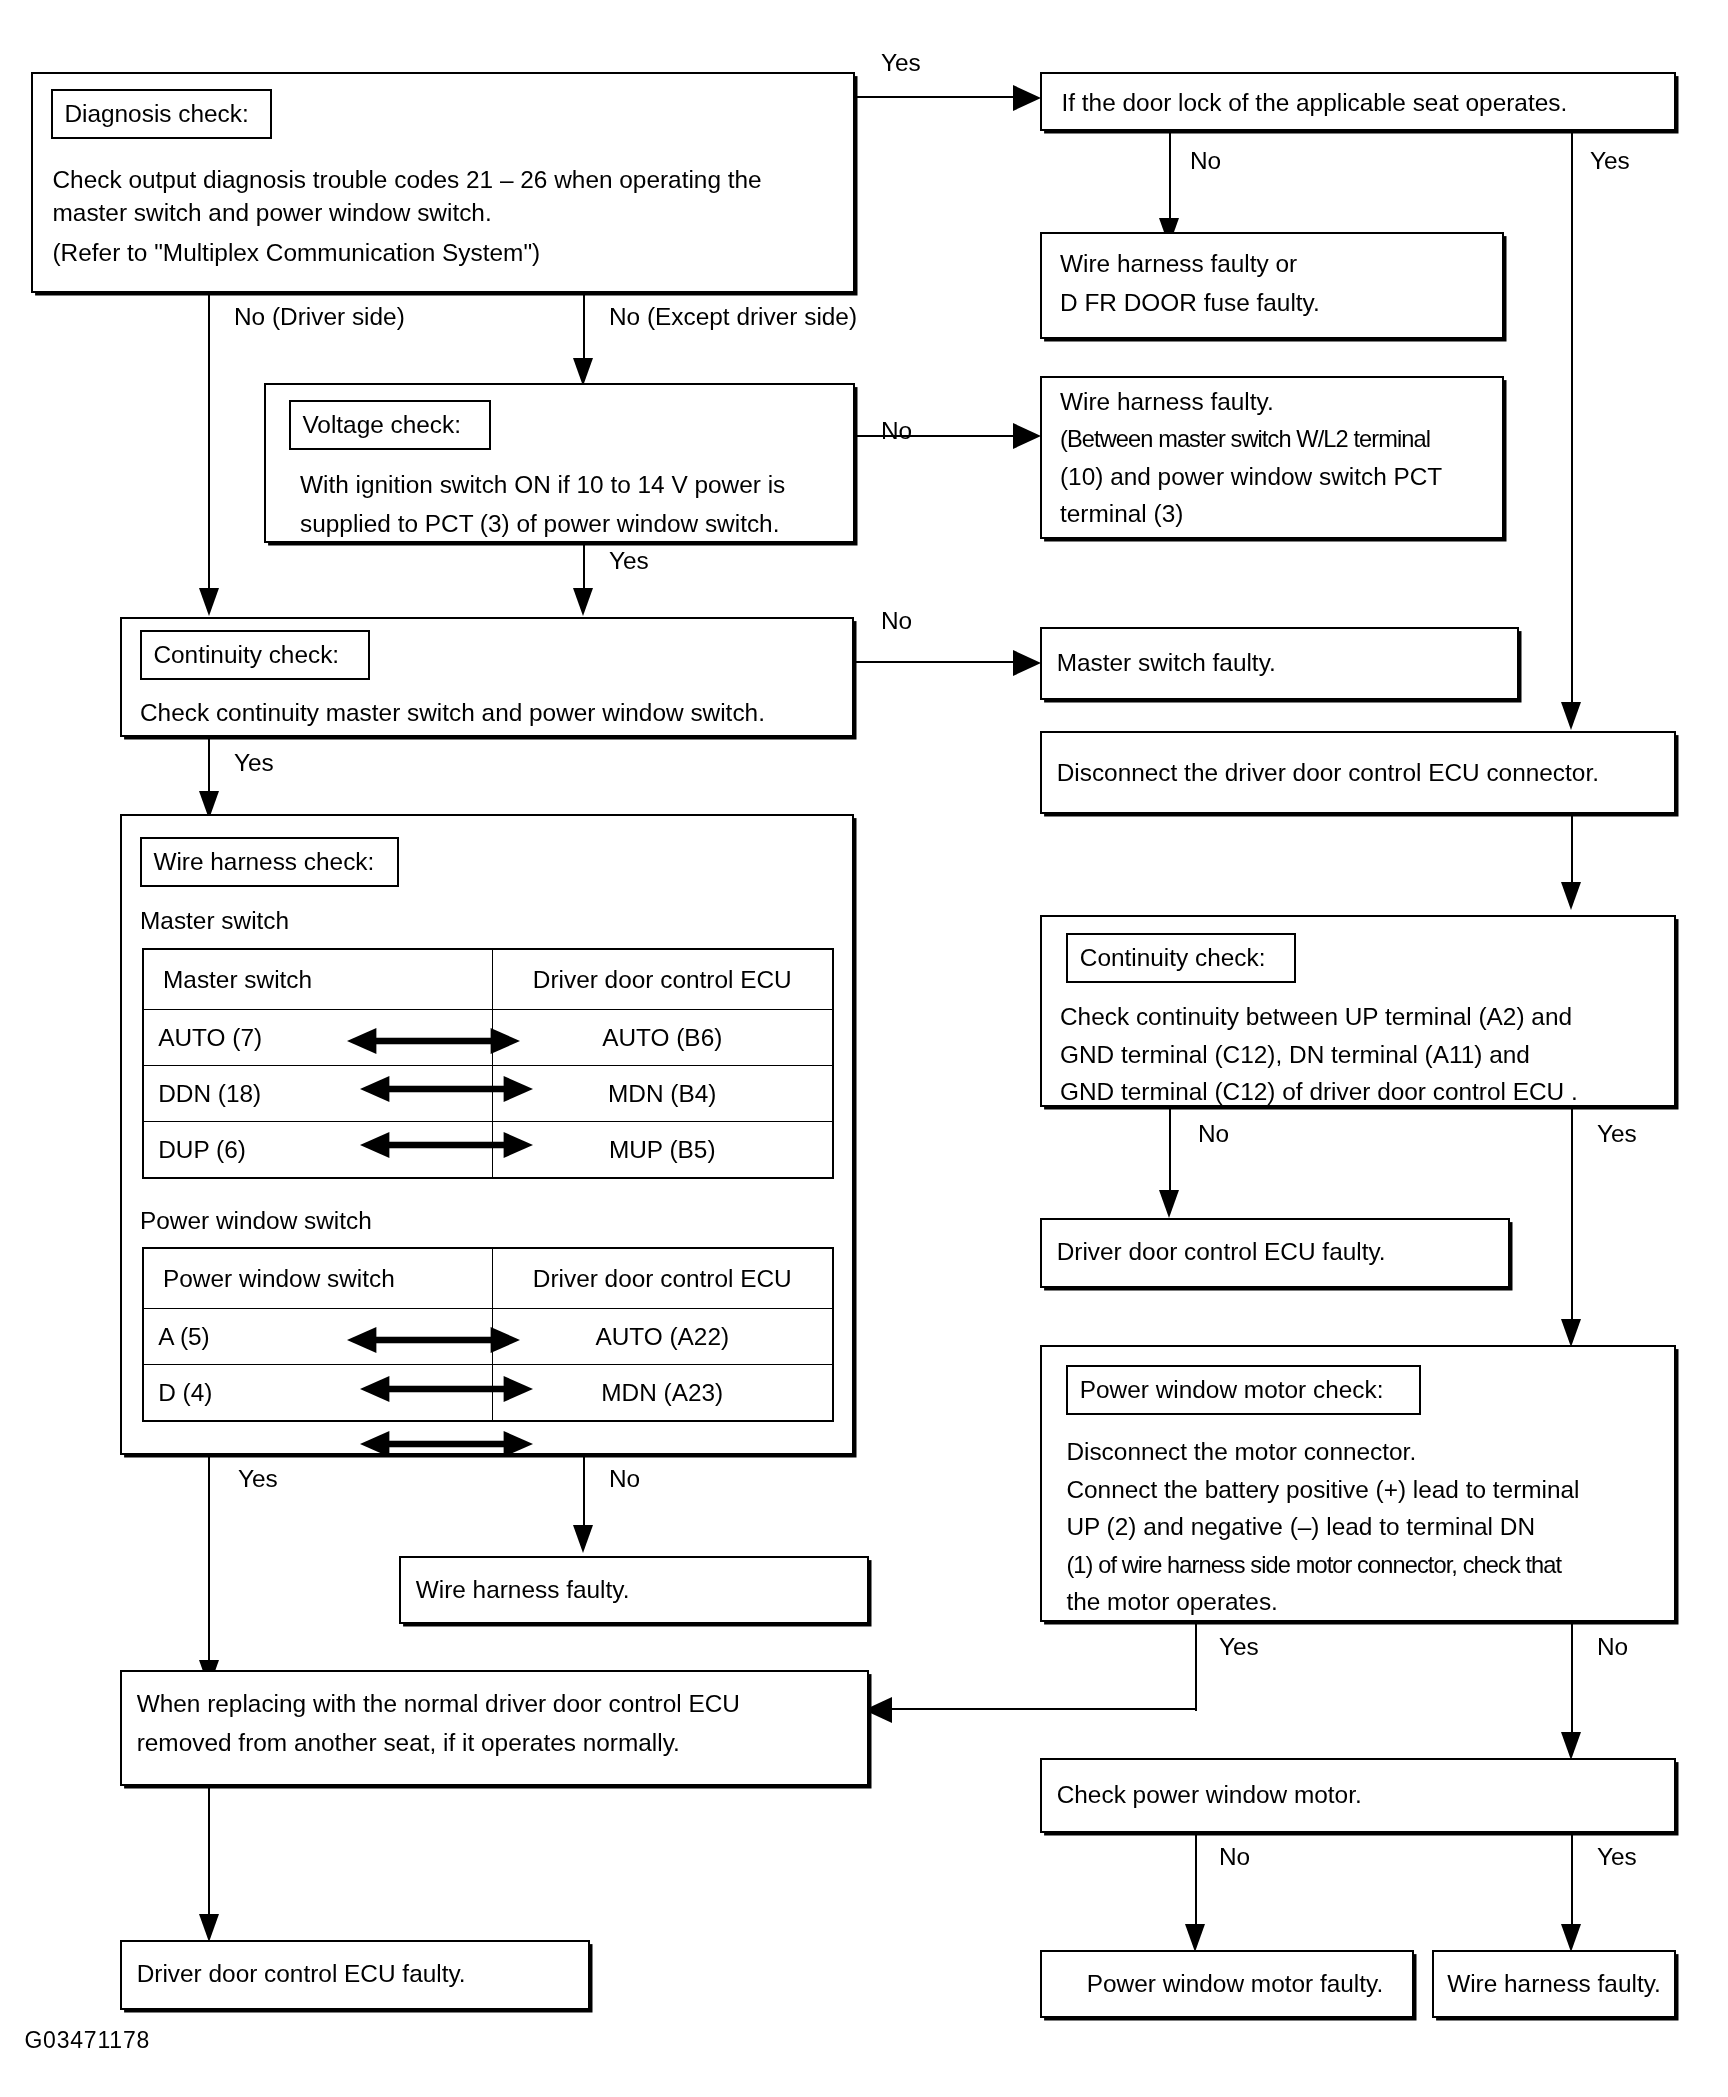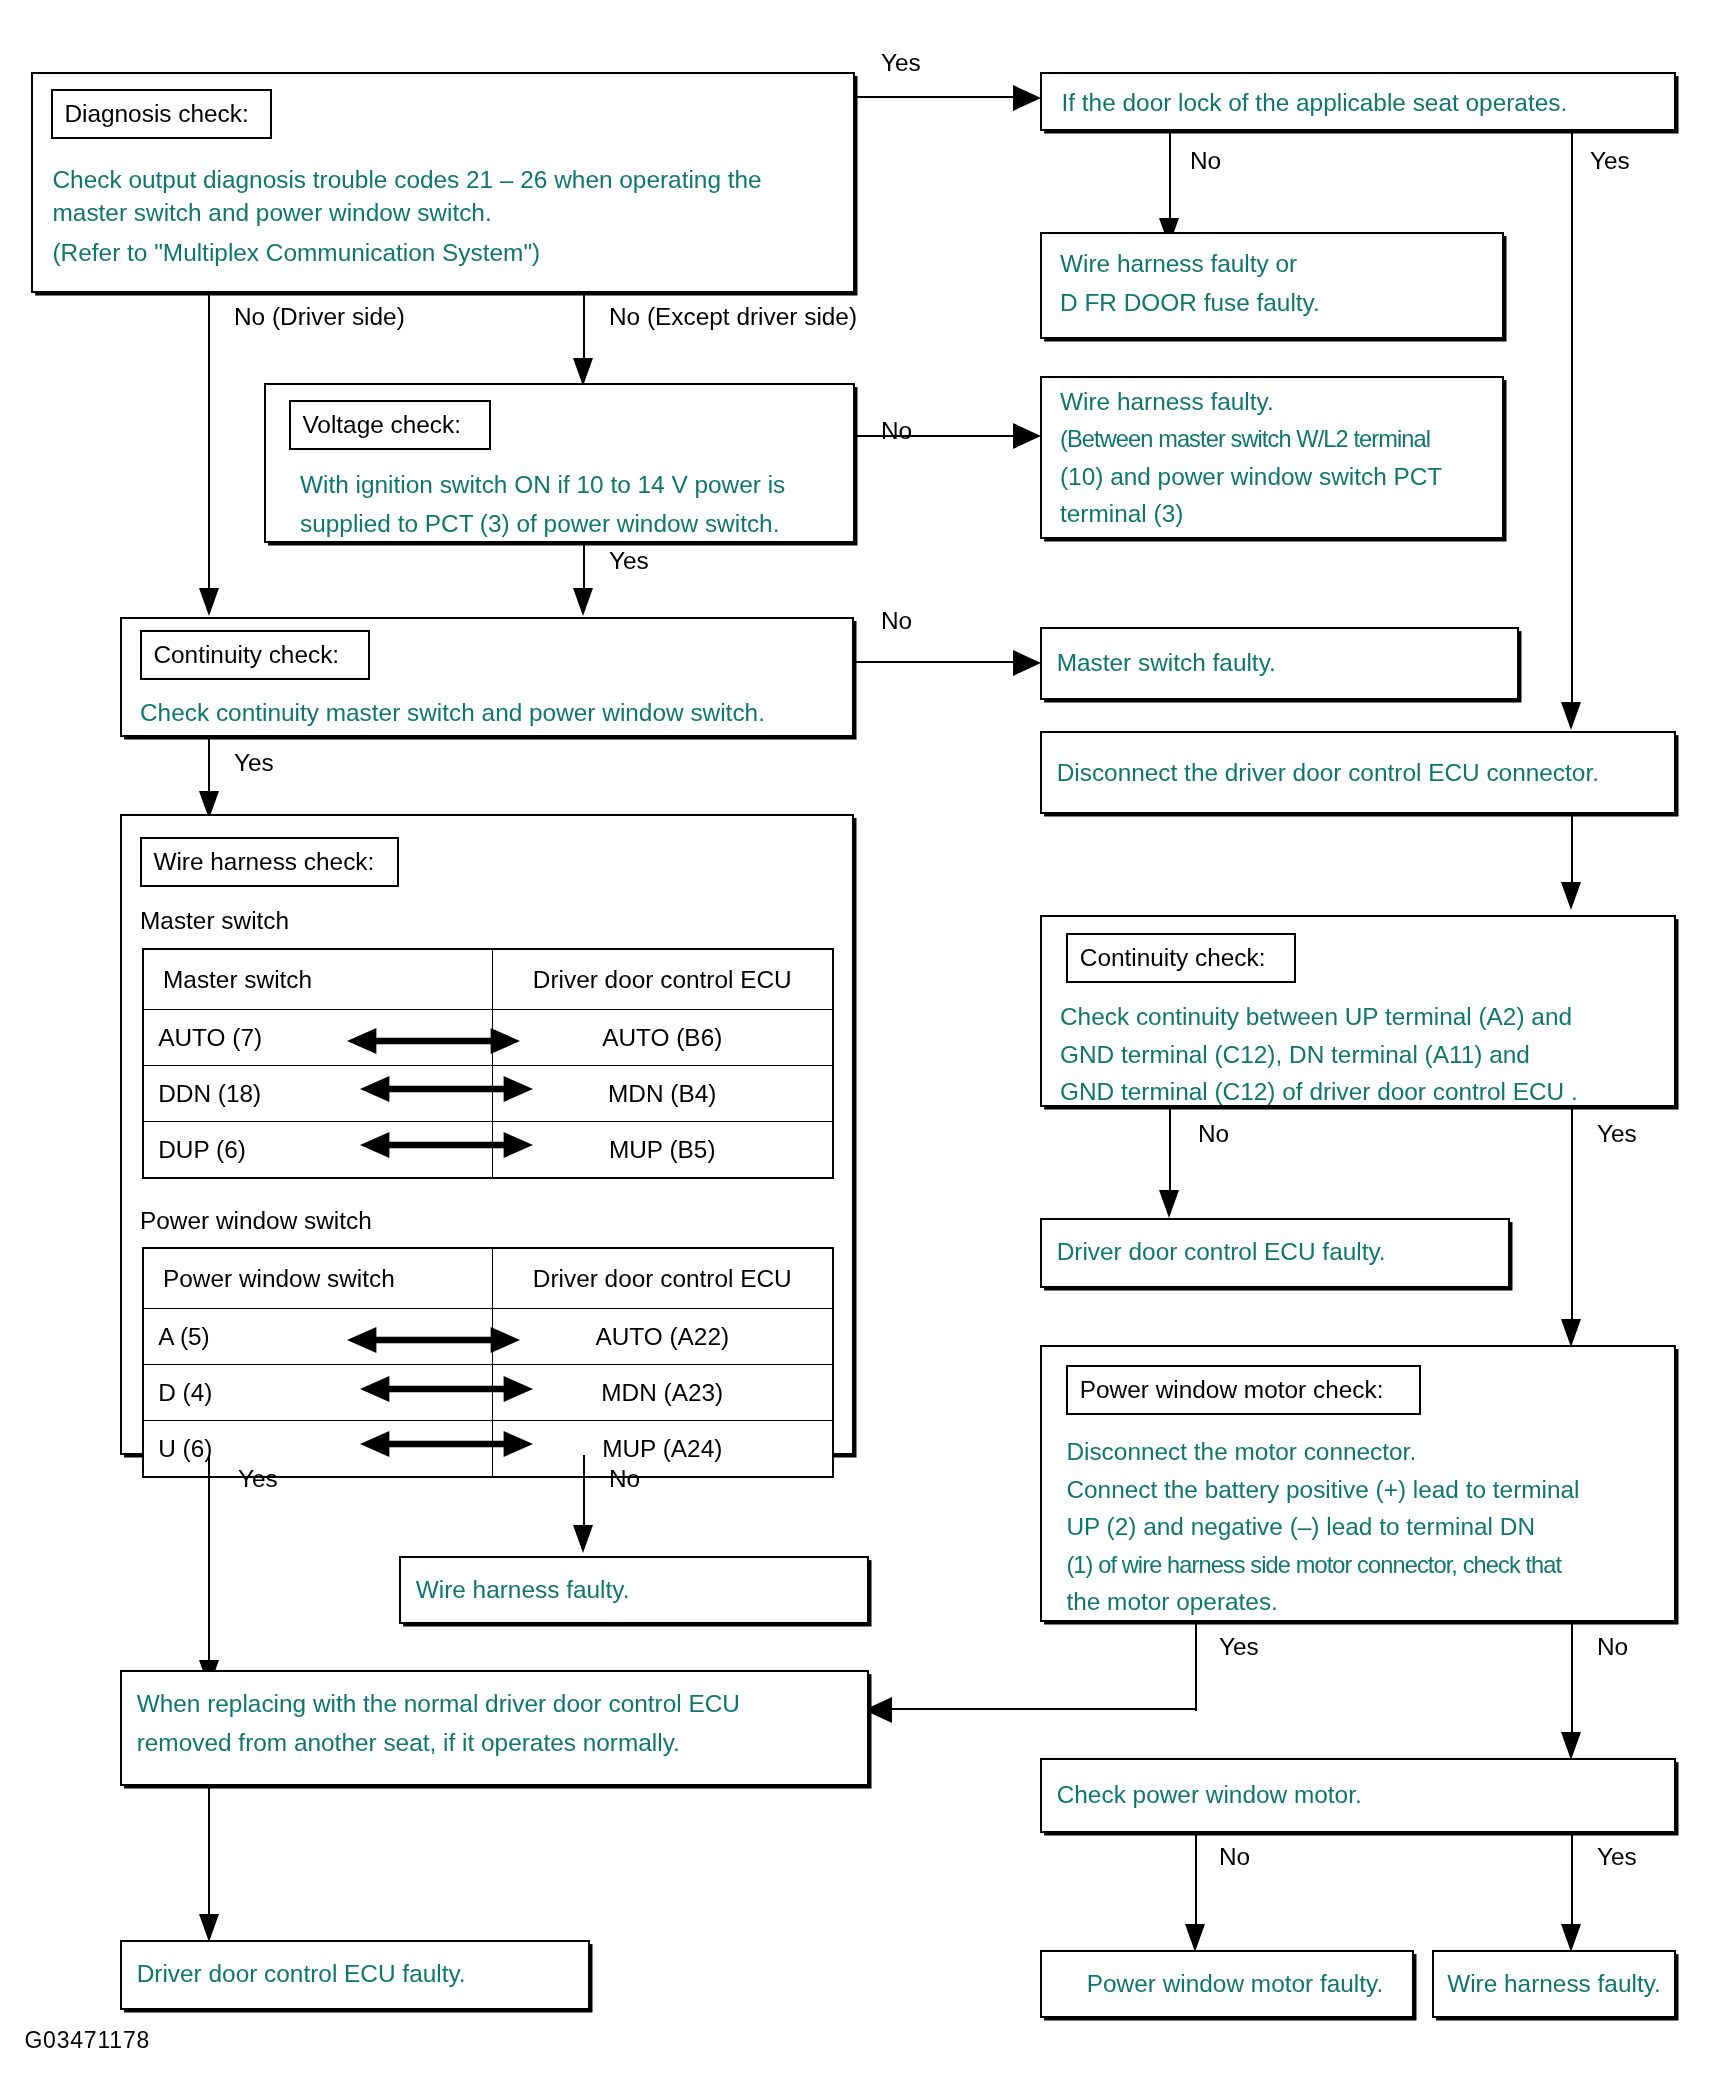--- a/index.html
+++ b/index.html
@@ -25,21 +25,21 @@
     display:flex;align-items:center;
     padding:0 11.4px;
     font-size:24.4px;
     color:#000;
     white-space:nowrap;
   }
   .txt{
     position:absolute;
     font-size:24.4px;
     line-height:38px;
-    color:#0f766e;
+    color:#000000;
     white-space:pre;
   }
   .txt.center{ text-align:center; }
   .lbl{
     position:absolute;
     font-size:24.4px;
     color:#000;
     white-space:nowrap;
   }
   
@@ -245,24 +245,20 @@
           <td class="c2">Driver door control ECU</td>
         </tr>
         <tr>
           <td class="c1">A (5)</td>
           <td class="c2">AUTO (A22)</td>
         </tr>
         <tr>
           <td class="c1">D (4)</td>
           <td class="c2">MDN (A23)</td>
         </tr>
-        <tr>
-          <td class="c1">U (6)</td>
-          <td class="c2">MUP (A24)</td>
-        </tr>
       </tbody>
     </table>
     <svg class="biarrow" style="left:225px;top:524px;" width="173" height="28" viewBox="0 0 212 34">
       <g fill="#000">
           <rect x="30" y="13" width="152" height="8"></rect>
           <polygon points="0,17 36,1 36,33"></polygon>
           <polygon points="212,17 176,1 176,33"></polygon>
         </g>
     </svg>
     <svg class="biarrow" style="left:238px;top:573px;" width="173" height="28" viewBox="0 0 212 34">

